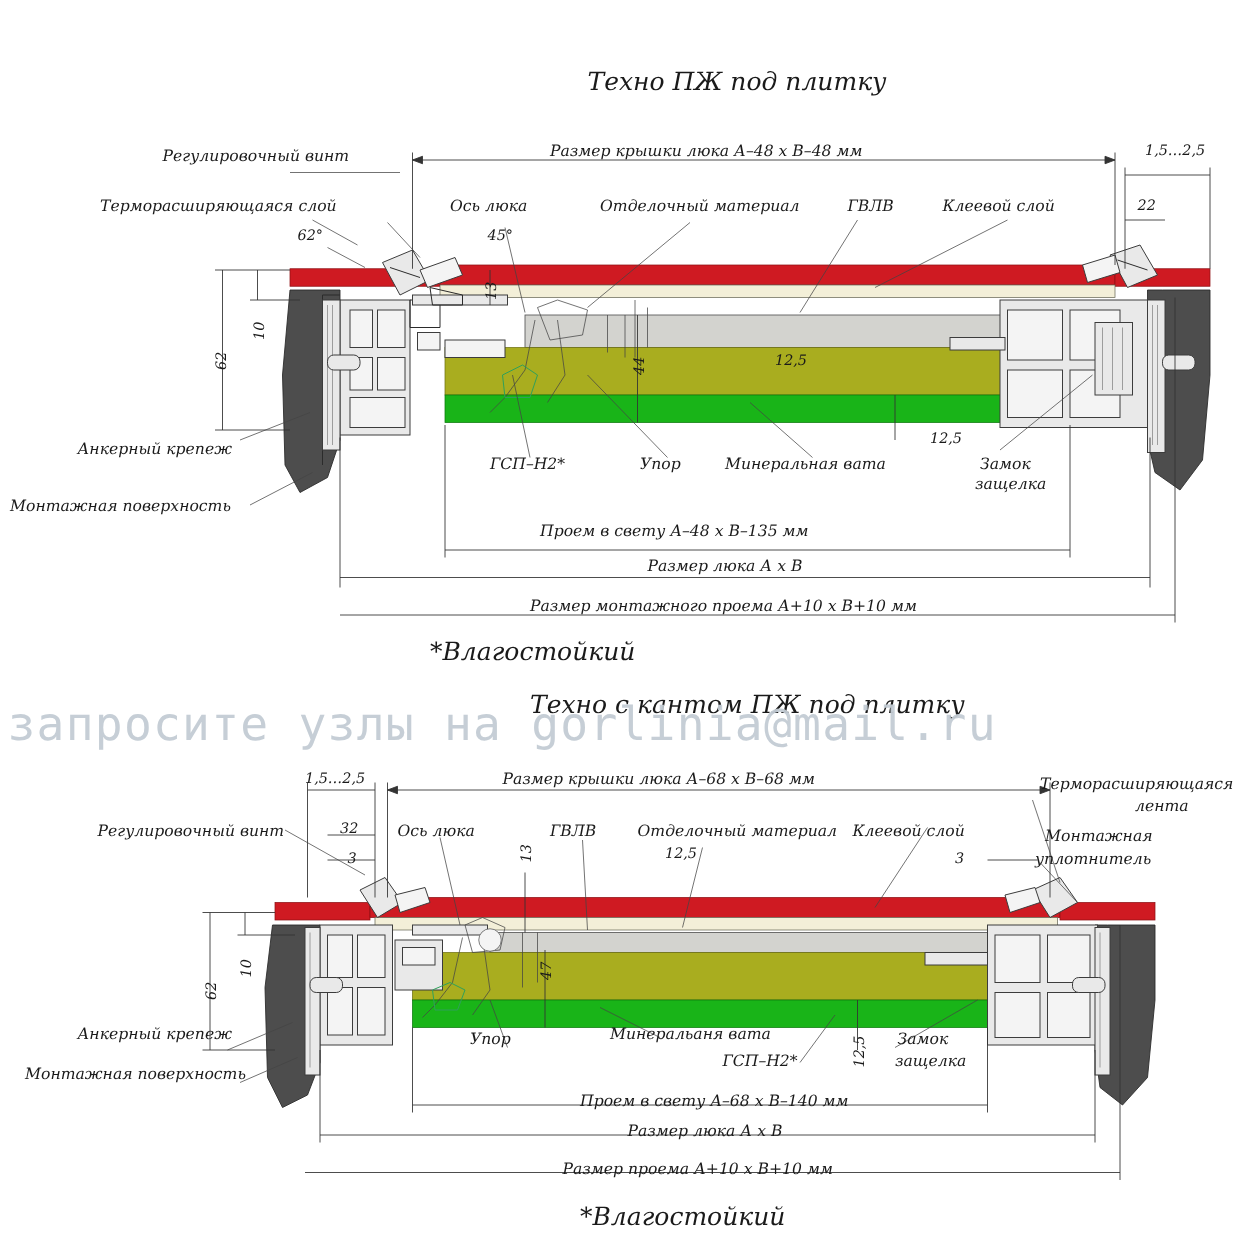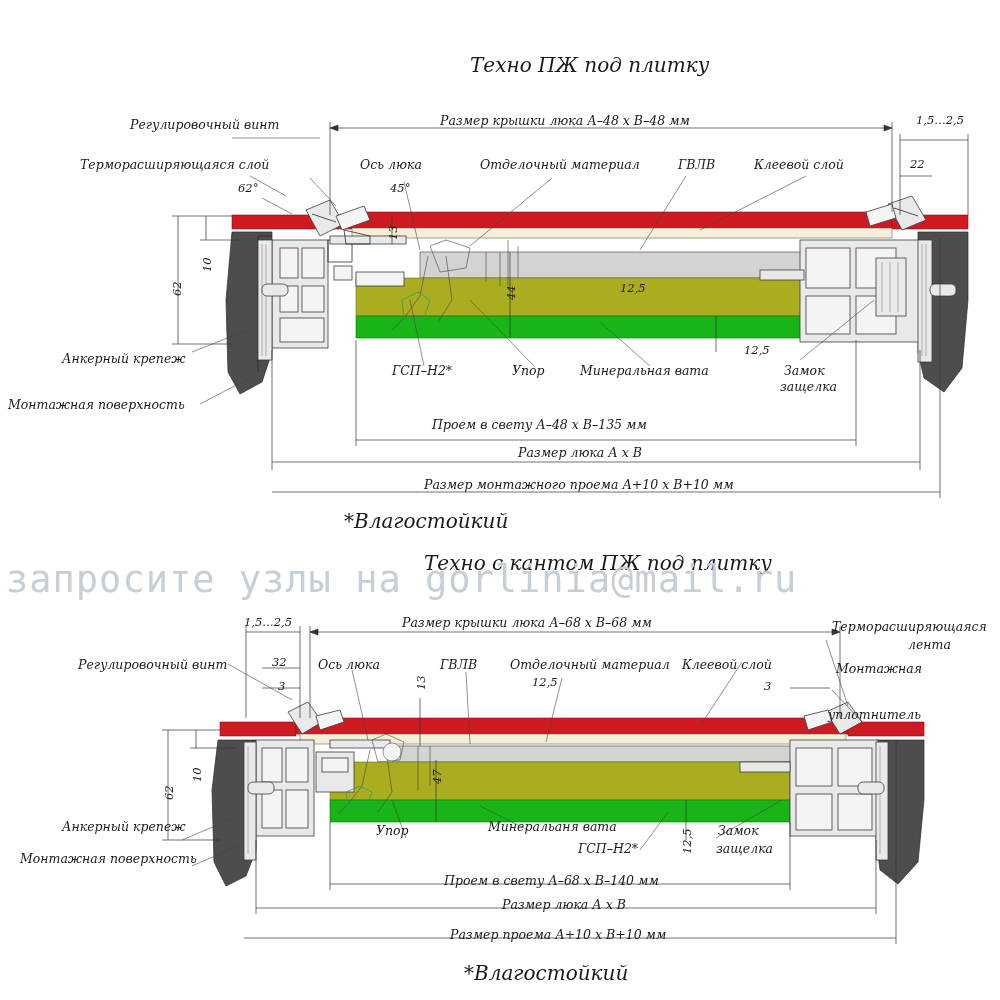--- a/index.html
+++ b/index.html
@@ -275,38 +275,38 @@
 <div class="lbl" style="left:832px;top:620px;">Терморасширяющаяся</div>
 <div class="lbl" style="left:908px;top:638px;">лента</div>
 
 <div class="lbl" style="left:78px;top:658px;">Регулировочный винт</div>
 <div class="lbl sm" style="left:272px;top:656px;">32</div>
 <div class="lbl" style="left:318px;top:658px;">Ось люка</div>
 <div class="lbl" style="left:440px;top:658px;">ГВЛВ</div>
 <div class="lbl" style="left:510px;top:658px;">Отделочный материал</div>
 <div class="lbl" style="left:682px;top:658px;">Клеевой слой</div>
 <div class="lbl" style="left:836px;top:662px;">Монтажная</div>
-<div class="lbl" style="left:828px;top:708px;">уплотнитель</div>
+<div class="lbl" style="left:828px;top:680px;">уплотнитель</div>
 
 <div class="lbl sm" style="left:278px;top:680px;">3</div>
 <div class="lbl sm" style="left:764px;top:680px;">3</div>
 <div class="lbl sm" style="left:532px;top:676px;">12,5</div>
 <div class="vert" style="left:414px;top:690px;">13</div>
 
 <div class="vert" style="left:162px;top:800px;">62</div>
 <div class="vert" style="left:190px;top:782px;">10</div>
 <div class="vert" style="left:430px;top:784px;">47</div>
 <div class="vert" style="left:680px;top:854px;">12,5</div>
 
 <div class="lbl" style="left:62px;top:820px;">Анкерный крепеж</div>
 <div class="lbl" style="left:20px;top:852px;">Монтажная поверхность</div>
 <div class="lbl" style="left:376px;top:824px;">Упор</div>
 <div class="lbl" style="left:488px;top:820px;">Минеральаня вата</div>
 <div class="lbl" style="left:578px;top:842px;">ГСП–Н2*</div>
 <div class="lbl" style="left:718px;top:824px;">Замок</div>
 <div class="lbl" style="left:716px;top:842px;">защелка</div>
 
-<div class="lbl" style="left:444px;top:874px;">Проем в свету А–68 х В–140 мм</div>
+<div class="lbl" style="left:464px;top:874px;">Проем в свету А–68 х В–140 мм</div>
 <div class="lbl" style="left:502px;top:898px;">Размер люка А х В</div>
 <div class="lbl" style="left:450px;top:928px;">Размер проема  А+10 х В+10 мм</div>
 <div class="lbl ttl" style="left:464px;top:962px;">*Влагостойкий</div>
 
 <div class="wm">запросите узлы на gorlinia@mail.ru</div>
 
 </body></html>

